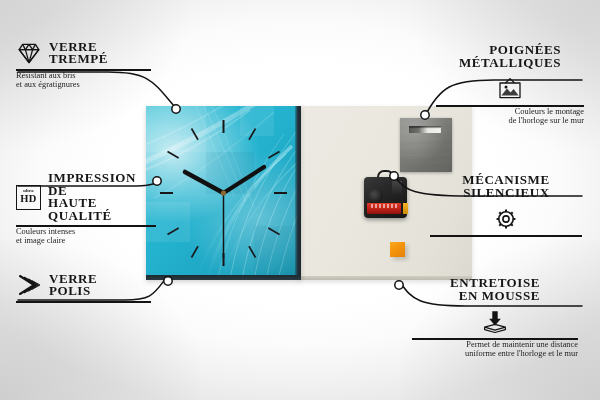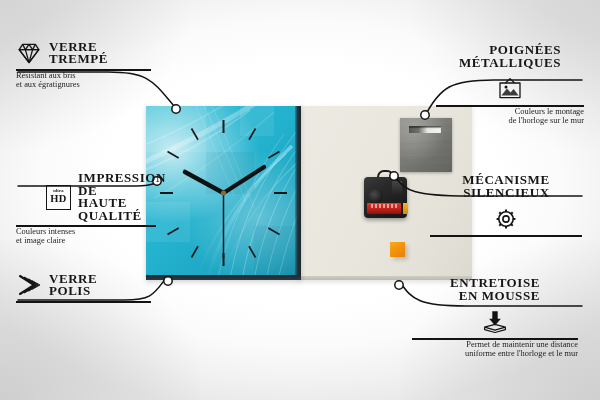--- a/index.html
+++ b/index.html
@@ -149,21 +149,20 @@
 
   .icon { width:26px; height:26px; flex:0 0 26px; display:block; }
   .icon svg { display:block; width:26px; height:26px; }
 
   .hd-box {
     width:25px; height:25px; flex:0 0 25px;
     border:1.6px solid #141414;
     display:flex; flex-direction:column;
     align-items:center; justify-content:center;
     line-height:1;
-    margin-left:30px;
   }
   .hd-top { font-size:4.6px; font-weight:bold; letter-spacing:.2px; color:#141414; }
   .hd-main { font-size:10.5px; font-weight:bold; letter-spacing:.3px; color:#141414; margin-top:.5px; }
 </style>
 </head>
 <body>
 
 <div id="stage">
 
   <div class="corner-shade cs-tl"></div>

